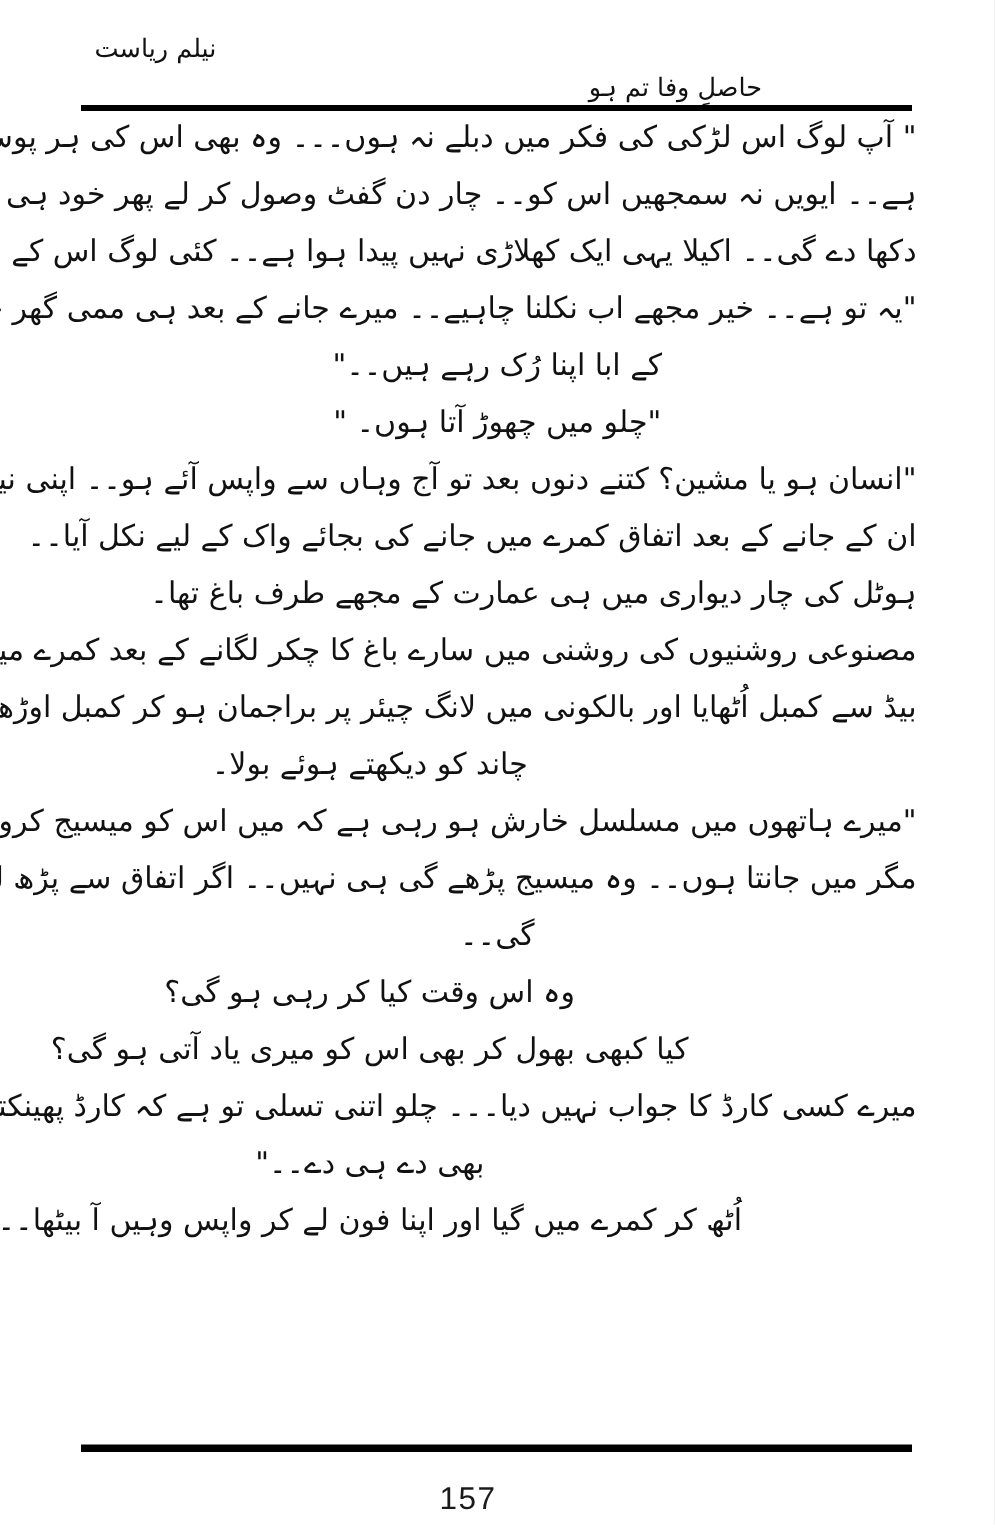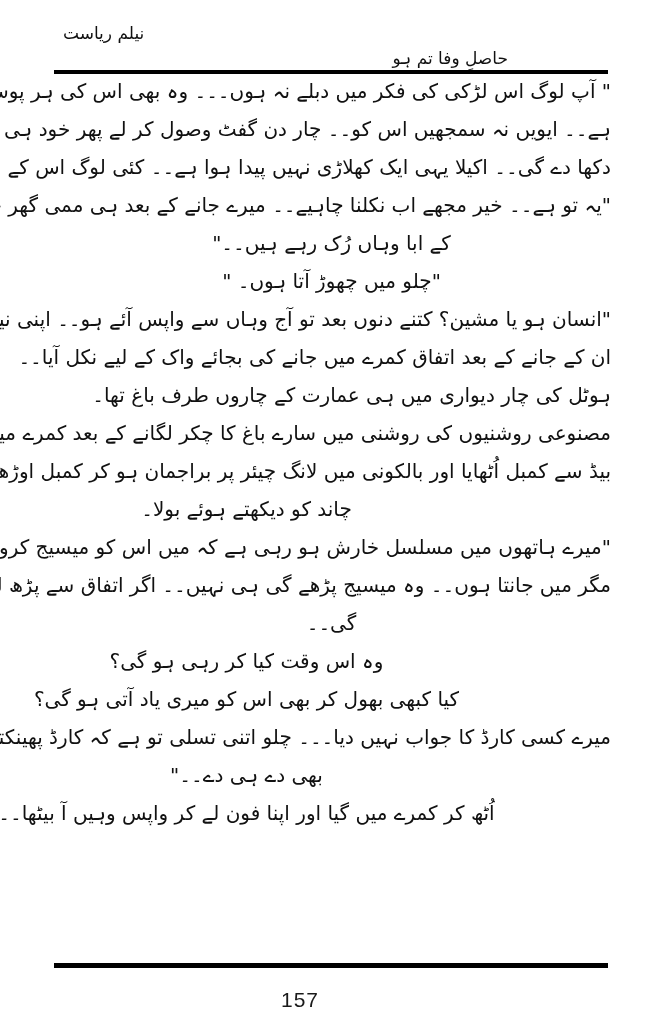--- a/index.html
+++ b/index.html
@@ -42,21 +42,21 @@
     height: 38px;
     line-height: 38px;
     font-size: 20px;
     white-space: nowrap;
   }
   .body-text p.r  { text-align: right; }
   .body-text p.c  { text-align: center; }
   .body-text p.cl { text-align: center; transform: translateX(-85px); }
   
   .page-number {
-    position: absolute; top: 988px; left: 0;
+    position: absolute; top: 988px; left: 12px;
     width: 600px;
     text-align: center;
     font-family: "Liberation Sans", sans-serif;
     font-size: 21px;
     color: #1a1a1a;
     letter-spacing: 1px;
   }
 </style>
 </head>
 <body>
@@ -68,25 +68,25 @@
     <span class="author">نیلم ریاست</span>
   </div>
 
   <div class="rule-top"></div>
 
   <div class="body-text">
     <p class="r">" آپ لوگ اس لڑکی کی فکر میں دبلے نہ ہوں۔۔۔ وہ بھی اس کی ہر پوسٹ پر پہنچ کر کمنٹ کر کے آتی</p>
     <p class="r">ہے۔۔ ایویں نہ سمجھیں اس کو۔۔ چار دن گفٹ وصول کر لے پھر خود ہی ایوب صاحب کو ہری جھنڈی</p>
     <p class="r">دکھا دے گی۔۔ اکیلا یہی ایک کھلاڑی نہیں پیدا ہوا ہے۔۔ کئی لوگ اس کے بھی استاد ہیں۔۔ اور</p>
     <p class="r">"یہ تو ہے۔۔ خیر مجھے اب نکلنا چاہیے۔۔ میرے جانے کے بعد ہی ممی گھر جائیں گی۔۔ اور آج احمد</p>
-    <p class="c">کے ابا وہاں رُک رہے ہیں۔۔"</p>
+    <p class="c">کے ابا اپنا رُک رہے ہیں۔۔"</p>
     <p class="c">"چلو میں چھوڑ آتا ہوں۔ "</p>
     <p class="r">"انسان ہو یا مشین؟ کتنے دنوں بعد تو آج وہاں سے واپس آئے ہو۔۔ اپنی نیند پوری کرو۔۔ ویسے</p>
     <p class="r">ان کے جانے کے بعد اتفاق کمرے میں جانے کی بجائے واک کے لیے نکل آیا۔۔</p>
-    <p class="r">ہوٹل کی چار دیواری میں ہی عمارت کے چاروں طرف باغ تھا۔</p>
+    <p class="r">ہوٹل کی چار دیواری میں ہی عمارت کے مجھے طرف باغ تھا۔</p>
     <p class="r">مصنوعی روشنیوں کی روشنی میں سارے باغ کا چکر لگانے کے بعد کمرے میں چلا آیا۔۔</p>
     <p class="r">بیڈ سے کمبل اُٹھایا اور بالکونی میں لانگ چیئر پر براجمان ہو کر کمبل اوڑھ لیا۔۔</p>
     <p class="cl">چاند کو دیکھتے ہوئے بولا۔</p>
     <p class="r">"میرے ہاتھوں میں مسلسل خارش ہو رہی ہے کہ میں اس کو میسیج کروں۔۔</p>
     <p class="r">مگر میں جانتا ہوں۔۔ وہ میسیج پڑھے گی ہی نہیں۔۔ اگر اتفاق سے پڑھ لیا تو جواب ہی نہیں دے</p>
     <p class="c">گی۔۔</p>
     <p class="cl">وہ اس وقت کیا کر رہی ہو گی؟</p>
     <p class="cl">کیا کبھی بھول کر بھی اس کو میری یاد آتی ہو گی؟</p>
     <p class="r">میرے کسی کارڈ کا جواب نہیں دیا۔۔۔ چلو اتنی تسلی تو ہے کہ کارڈ پھینکتی نہیں ہے۔۔ شاید کبھی جواب</p>
     <p class="cl">بھی دے ہی دے۔۔"</p>

